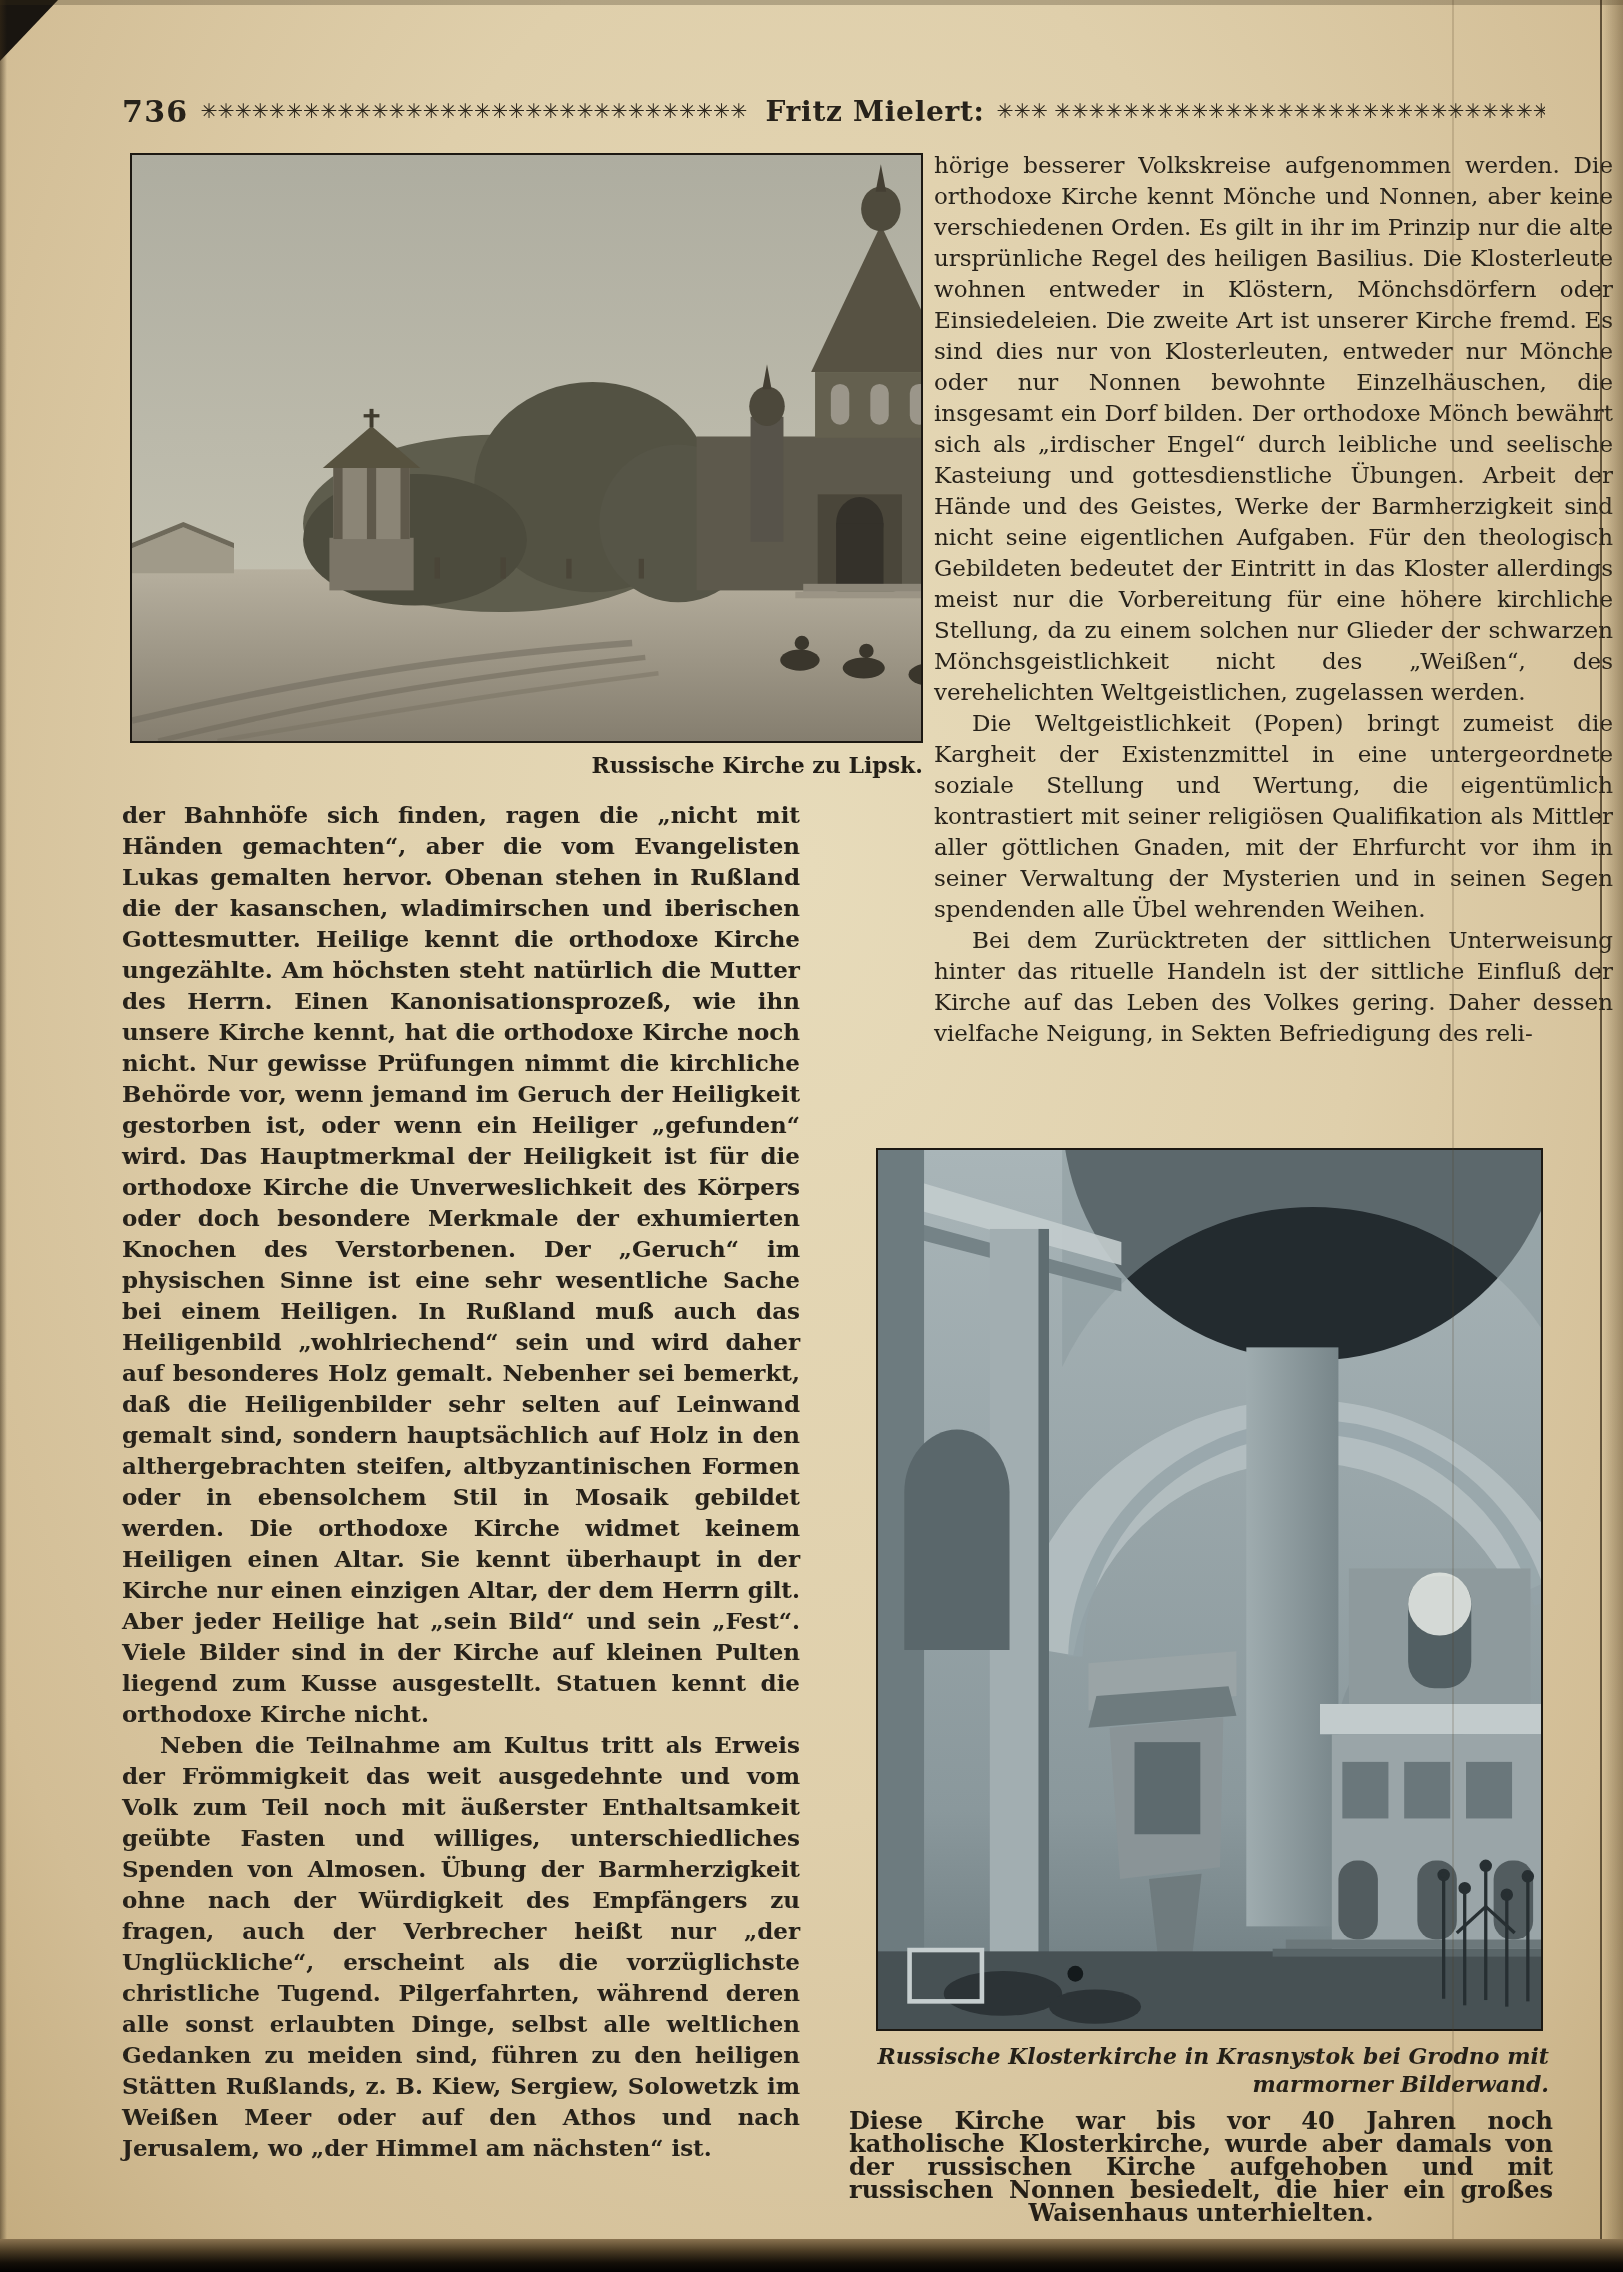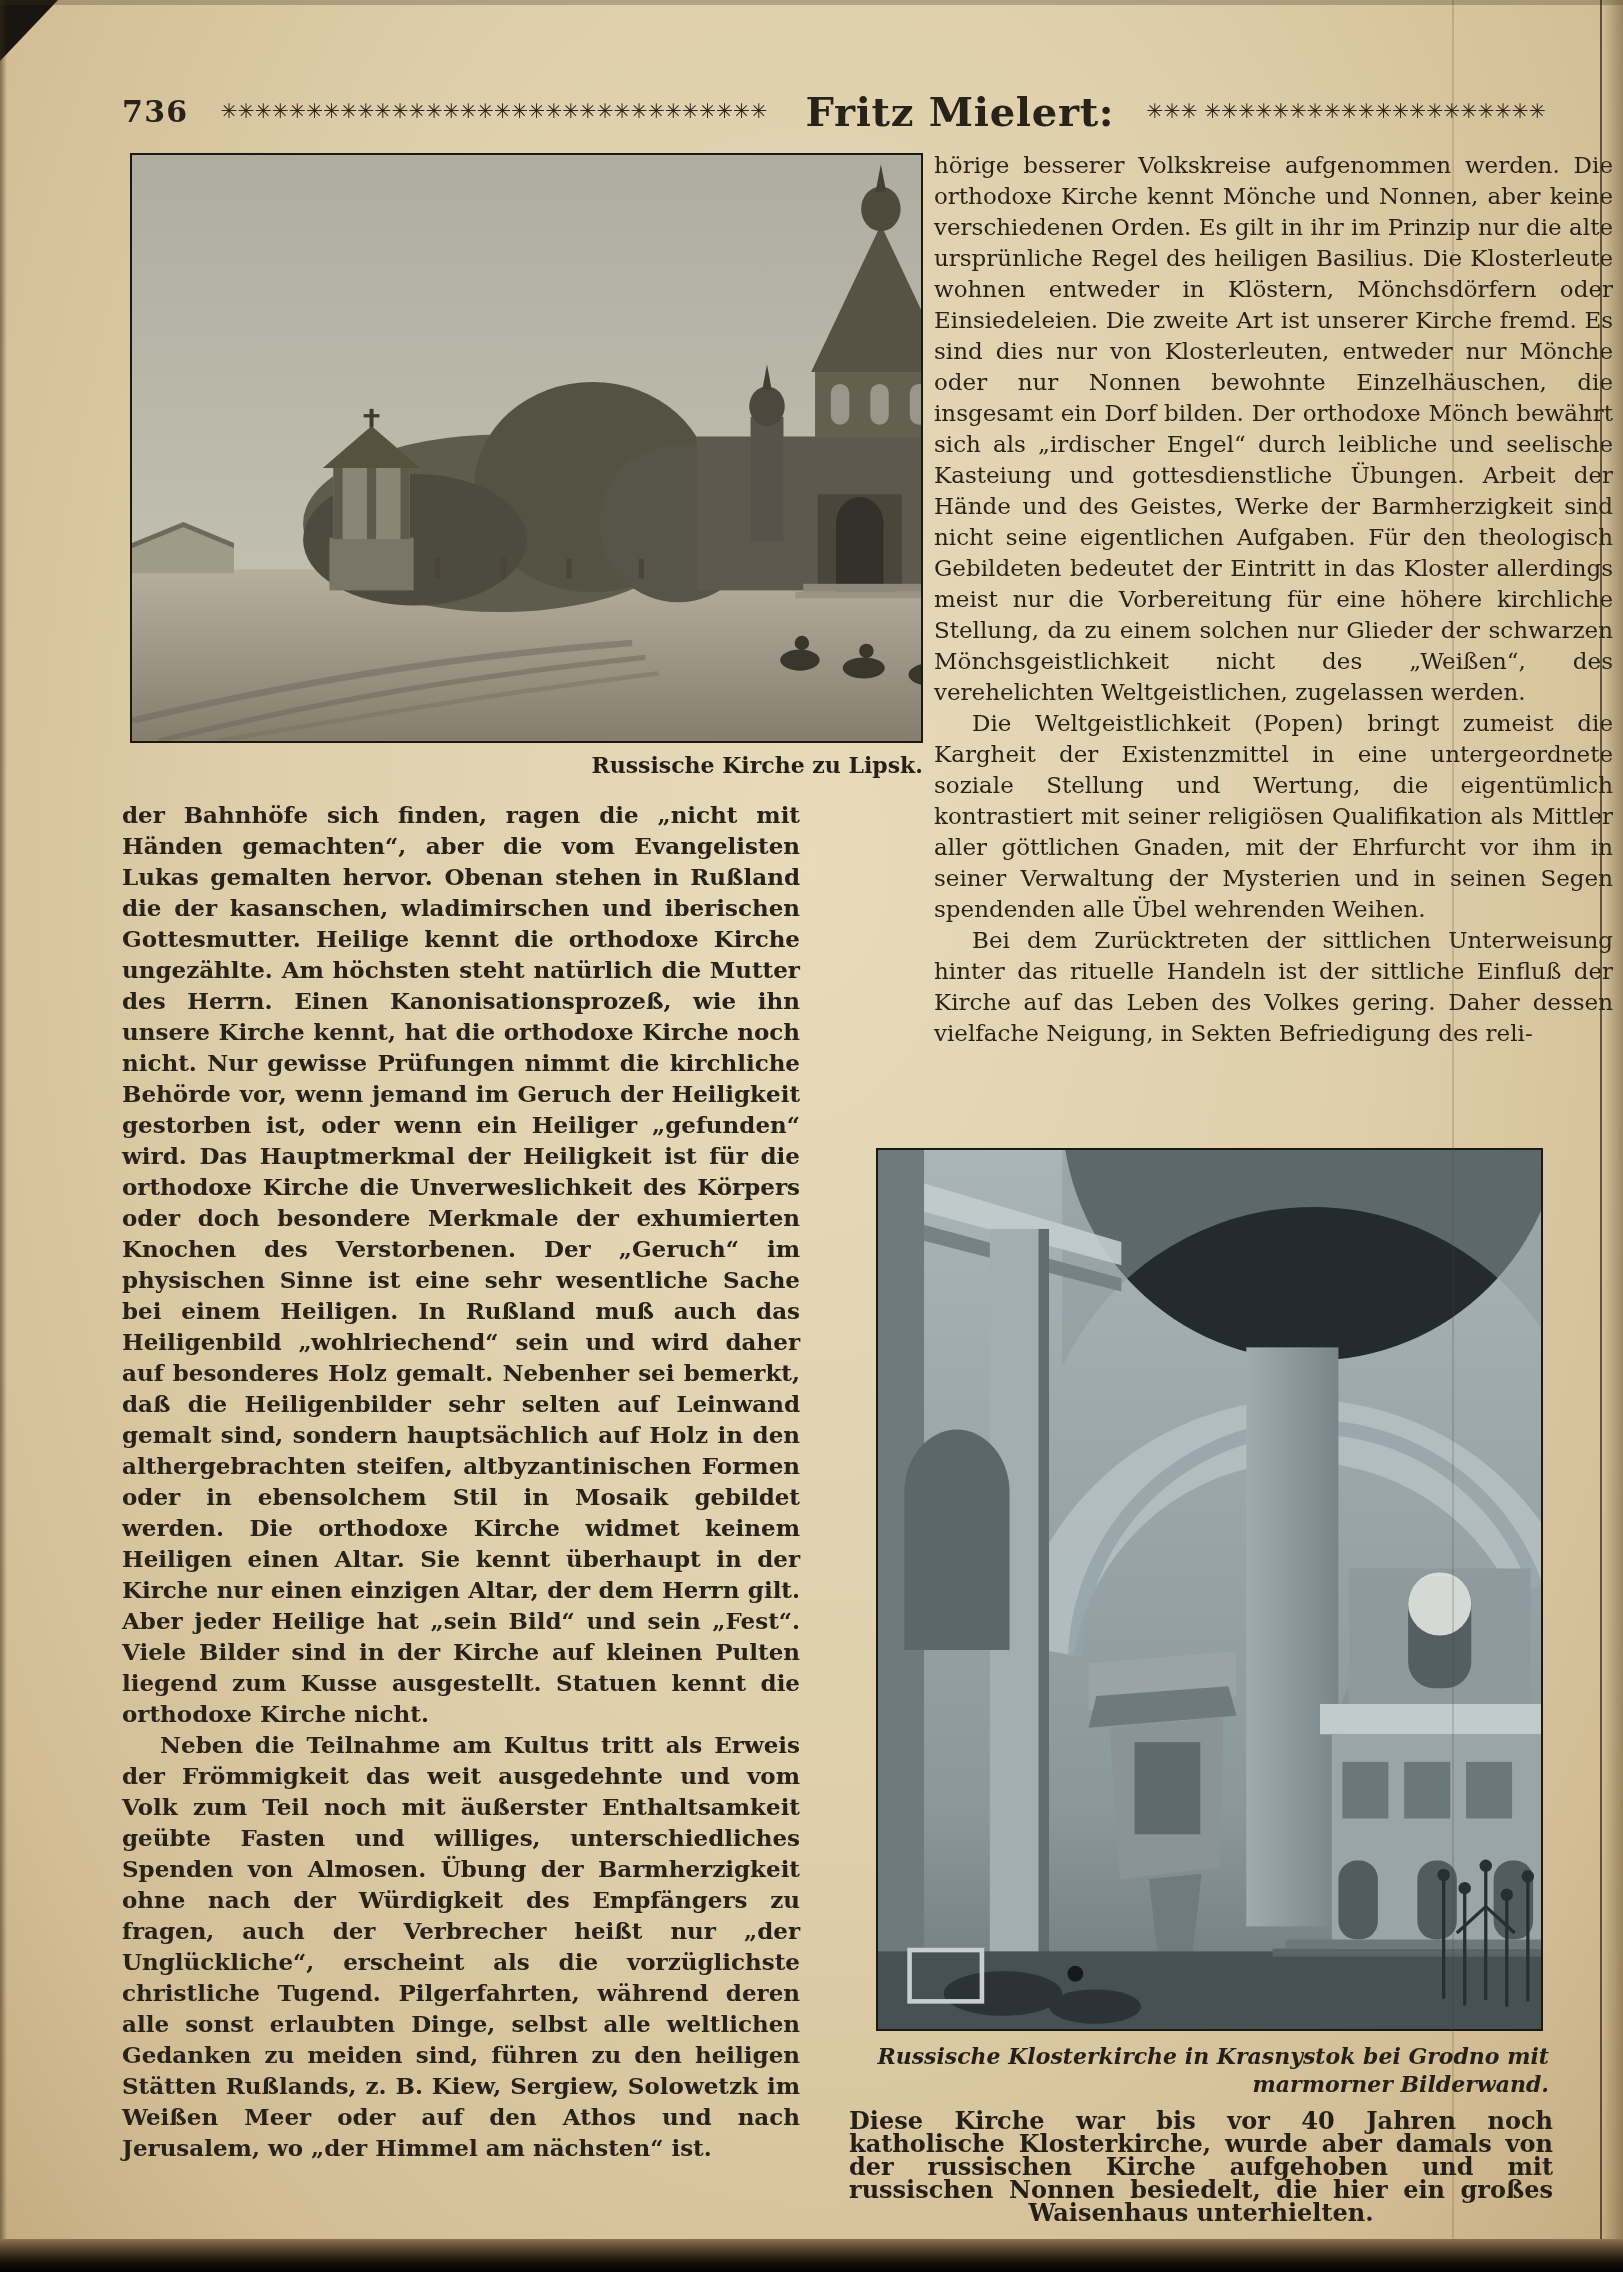--- a/index.html
+++ b/index.html
@@ -18,27 +18,27 @@
     background:linear-gradient(90deg,rgba(58,44,24,.55),rgba(58,44,24,0));}
   .edge-top{position:absolute;left:0;top:0;right:0;height:4.6px;background:rgba(58,46,26,.28);}
   .edge-right{position:absolute;right:0;top:0;bottom:0;width:21px;
     background:linear-gradient(90deg,rgba(90,70,40,0),rgba(90,70,40,.45));
     border-left:2.6px solid rgba(46,35,18,.55);}
   .edge-bottom{position:absolute;left:0;right:0;bottom:0;height:34px;
     background:linear-gradient(180deg,#8a7350 0%,#4a3b24 35%,#140f08 70%,#000 100%);}
   .crease{position:absolute;top:0;bottom:34px;width:2px;background:rgba(80,62,36,.18);}
   
   .hdr{position:absolute;left:122px;right:78px;top:91px;height:41px;
-    display:flex;align-items:center;gap:32px;}
+    display:flex;align-items:center;gap:12px;}
   .pgnum{font-size:30px;font-weight:bold;letter-spacing:1.3px;}
   .orn{font-family:"DejaVu Sans","Liberation Sans",sans-serif;
     font-size:20.4px;line-height:1;color:#2d271d;white-space:nowrap;overflow:hidden;}
   .orn-l{width:553px;}
   .orn-r{flex:1;}
-  .runtitle{font-size:40px;font-weight:bold;white-space:nowrap;letter-spacing:0.7px;}
+  .runtitle{font-size:28px;font-weight:bold;white-space:nowrap;letter-spacing:0.7px;}
   
   .fig{position:absolute;border:2px solid #1c1812;box-sizing:border-box;background:#b5b3a4;}
   .fig svg{display:block;width:100%;height:100%;}
   .fig1{left:130px;top:153px;width:793px;height:590px;}
   .fig2{left:876px;top:1148px;width:667px;height:883px;}
   .cap{position:absolute;text-align:right;font-weight:bold;font-size:22px;line-height:28px;color:#241f17;}
   .cap1{left:130px;top:751px;width:793px;}
   .cap2{left:862px;top:2042px;width:687px;font-style:italic;}
   .footnote{position:absolute;left:849px;top:2109px;width:704px;
     font-size:24px;font-weight:bold;line-height:23px;

